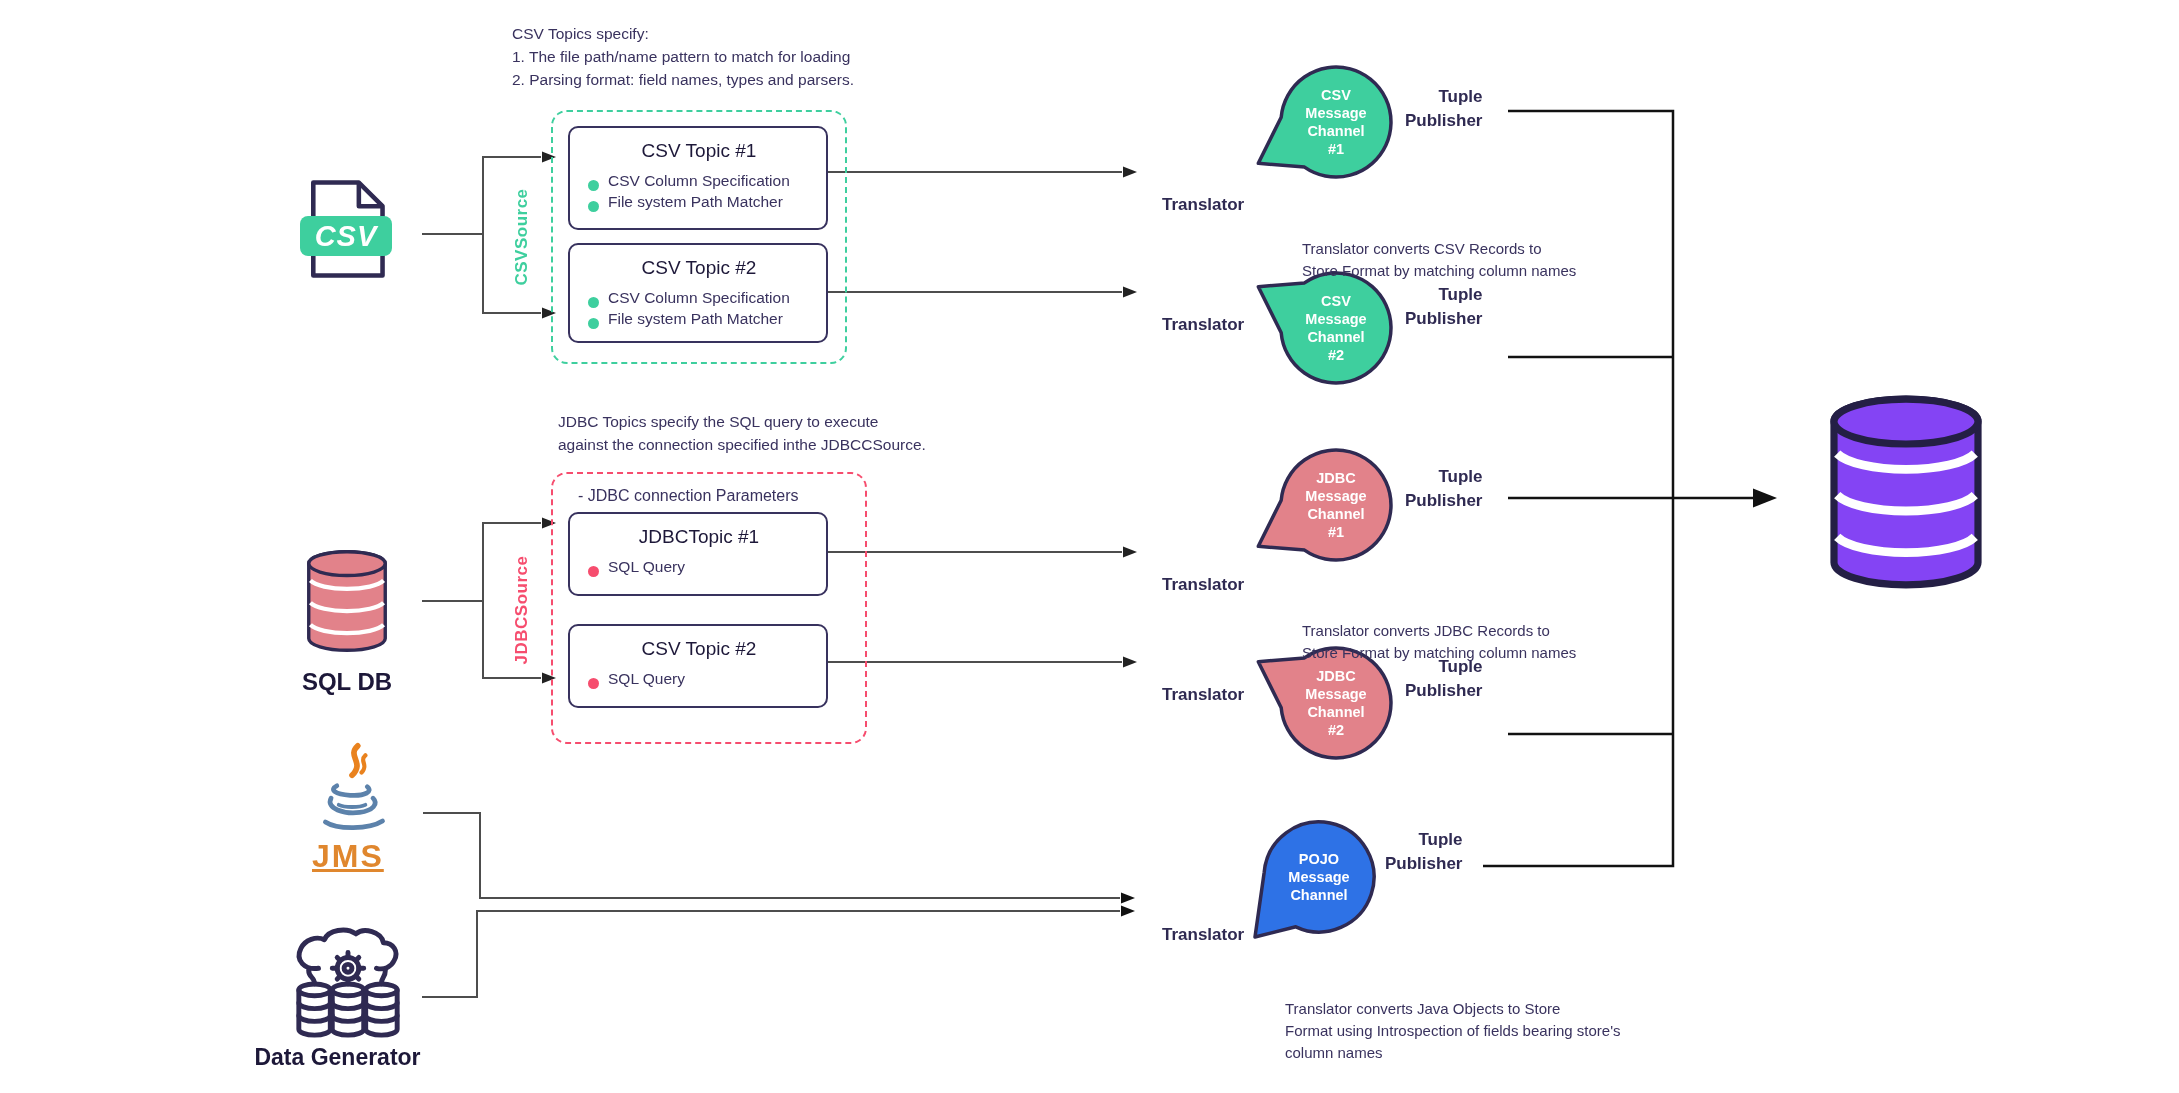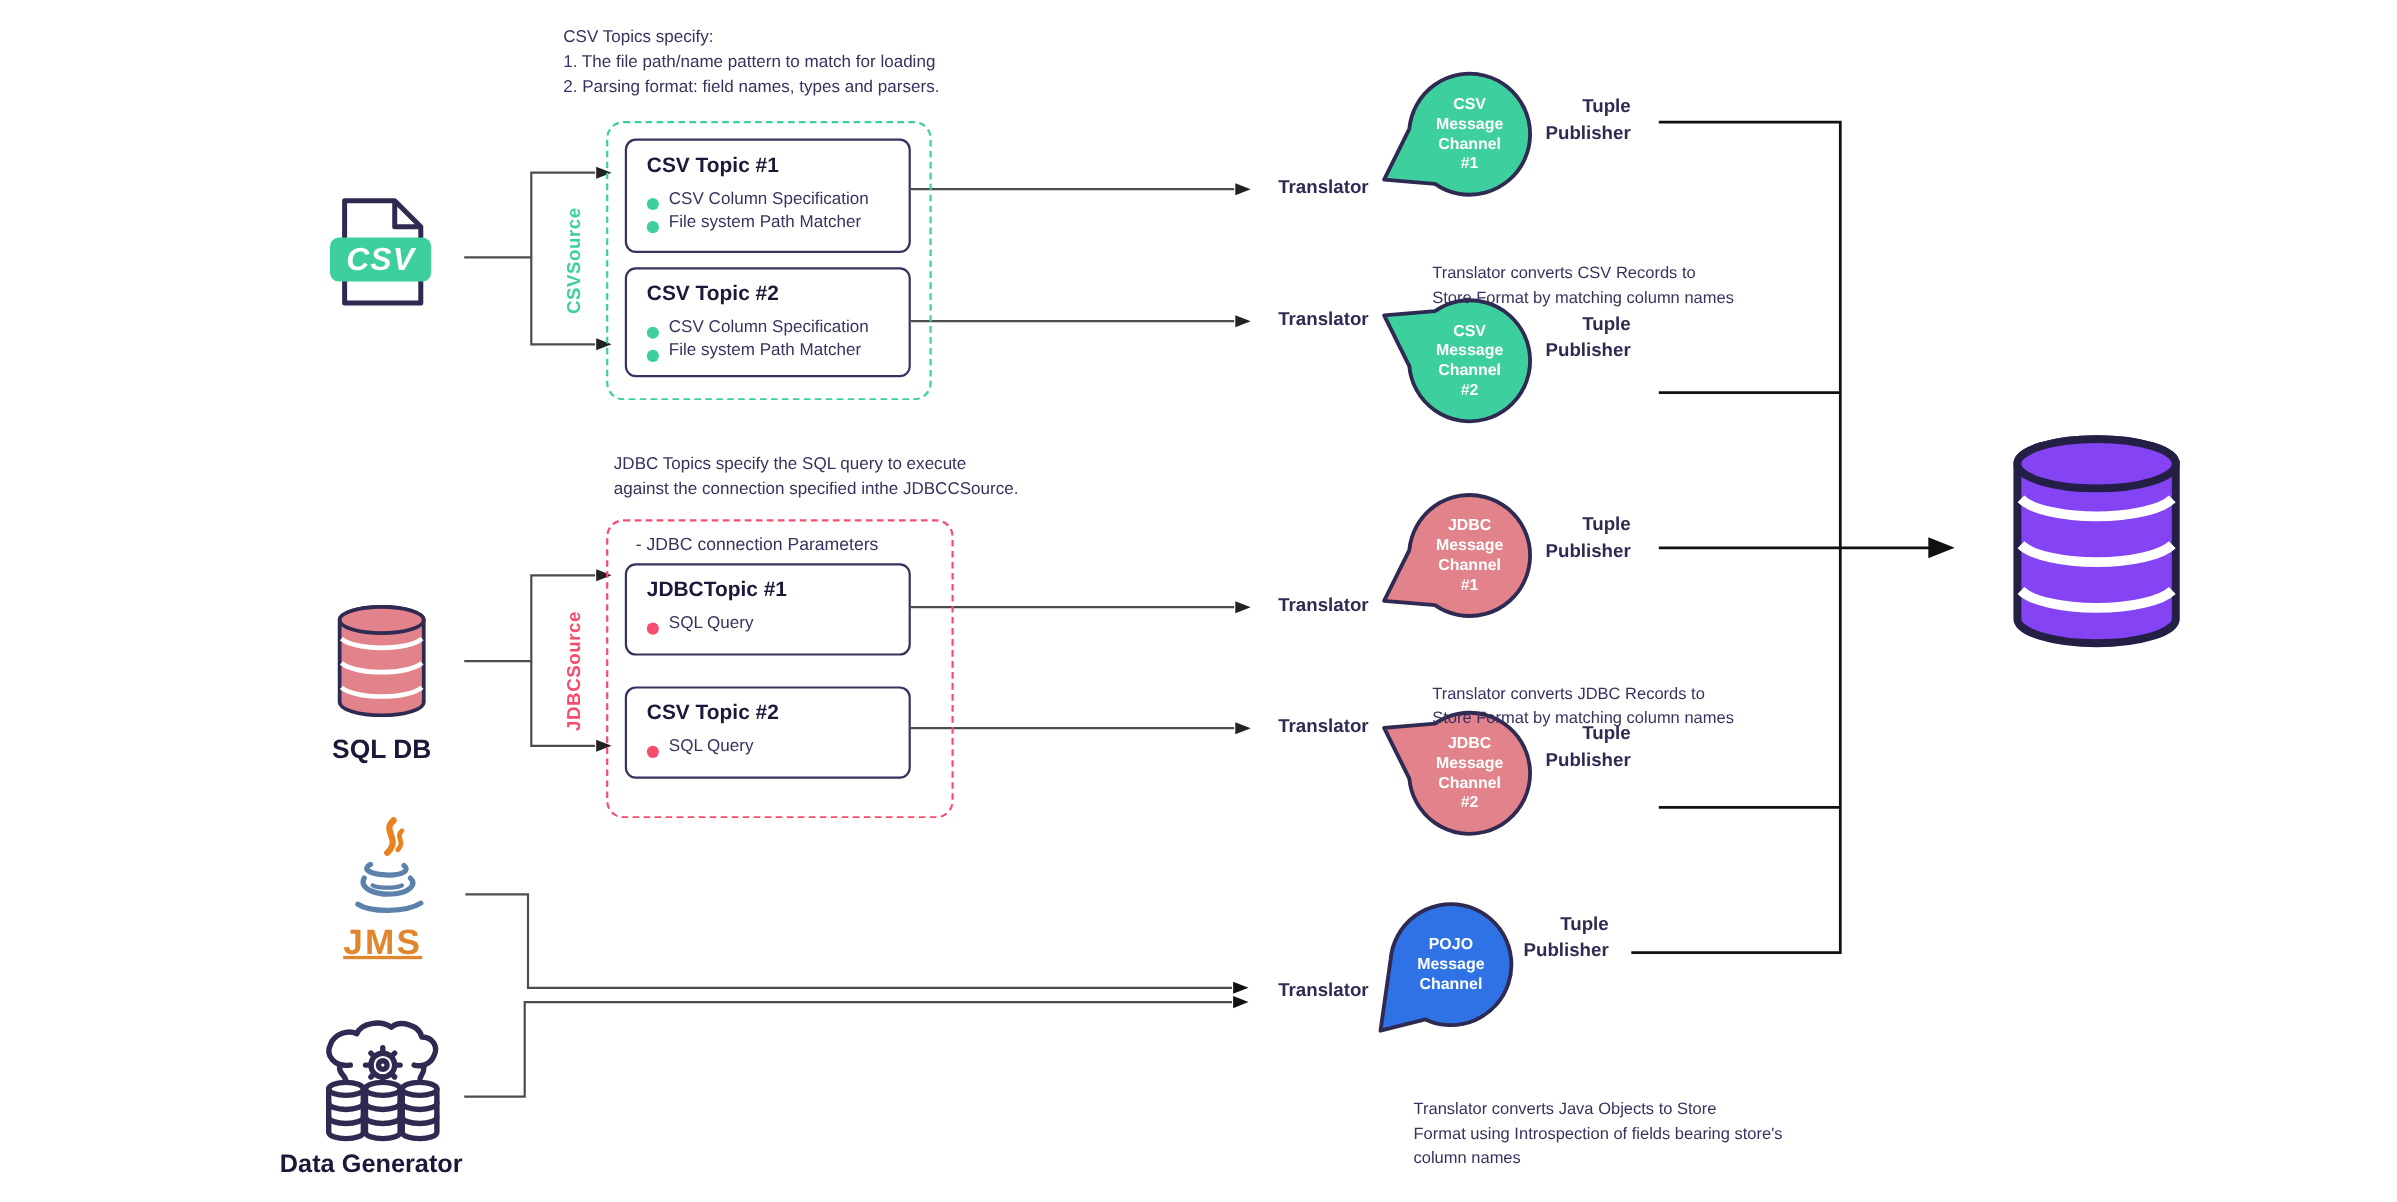--- a/index.html
+++ b/index.html
@@ -5,36 +5,36 @@
   html,body{margin:0;padding:0;background:#ffffff;}
   body{width:2179px;height:1093px;position:relative;overflow:hidden;
        font-family:"Liberation Sans","DejaVu Sans",sans-serif;color:#39325e;}
   .canvas{position:absolute;inset:0;}
   svg{display:block;}
   .abs{position:absolute;}
 
   
   .spec{font-size:15.5px;line-height:23px;color:#39325e;}
   .note{font-size:15px;line-height:22px;color:#39325e;margin-top:48px;}
-  .translator{font-weight:700;font-size:17px;color:#2f2a52;white-space:nowrap;}
+  .translator{font-weight:700;font-size:17px;color:#2f2a52;white-space:nowrap;margin-top:35px;}
   .publisher{font-weight:700;font-size:17px;line-height:24px;color:#2f2a52;text-align:right;}
 
   
   .group{position:absolute;border-radius:16px;background:transparent;}
   .group.green{border:2px dashed #3ecf9e;}
   .group.red{border:2px dashed #f64d6e;}
   .vlabel{position:absolute;font-weight:700;font-size:17px;letter-spacing:.5px;
           text-align:center;transform:rotate(-90deg);transform-origin:center;}
   .vlabel.green{color:#3ecf9e;}
   .vlabel.red{color:#f64d6e;}
 
   
   .topic{position:absolute;background:#fff;border:2.5px solid #38325e;border-radius:10px;
          box-sizing:border-box;padding:12px 16px 8px 18px;}
-  .topic .ttl{font-weight:700;font-size:19px;color:#1d1839;margin-bottom:8px;}
+  .topic .ttl{font-weight:400;font-size:19px;color:#1d1839;margin-bottom:8px;text-align:center;}
   .bullet{display:flex;align-items:flex-end;gap:9px;font-size:15.5px;line-height:21px;color:#39325e;}
   .dot{width:11px;height:11px;border-radius:50%;flex:0 0 auto;}
   .dot.green{background:#3ecf9e;}
   .dot.red{background:#f64d6e;}
 
   
   .bubble{position:absolute;width:184px;height:184px;}
   .bubble svg{position:absolute;inset:0;overflow:visible;}
   .bubble .btxt{position:absolute;inset:0;display:flex;flex-direction:column;align-items:center;
        justify-content:center;color:#fff;font-weight:700;font-size:14.5px;line-height:18px;text-align:center;}

